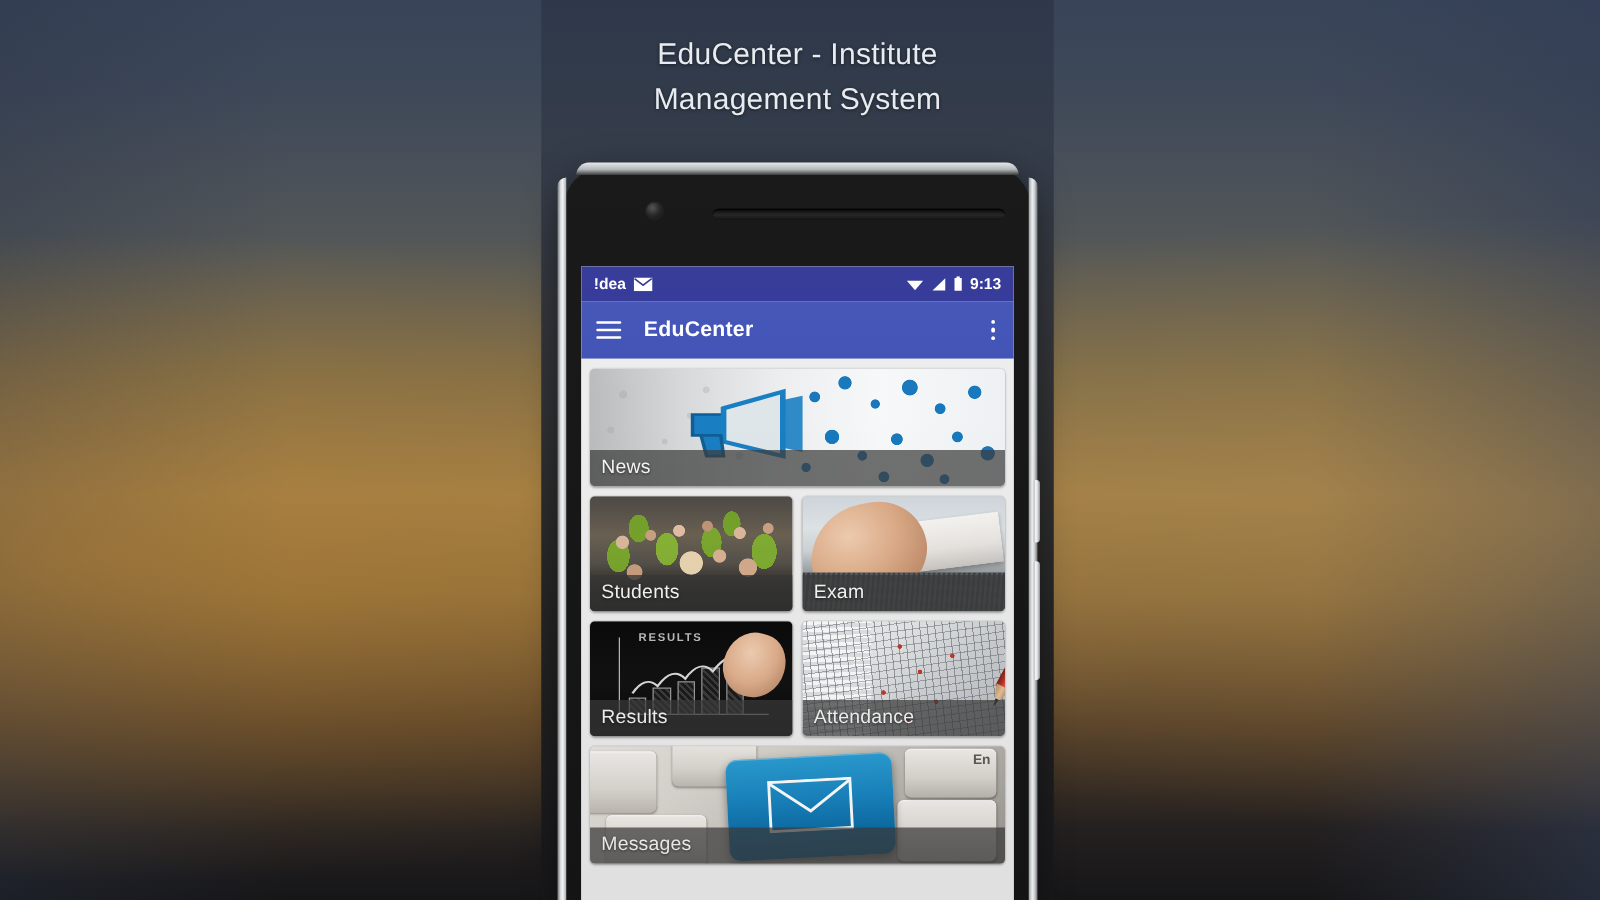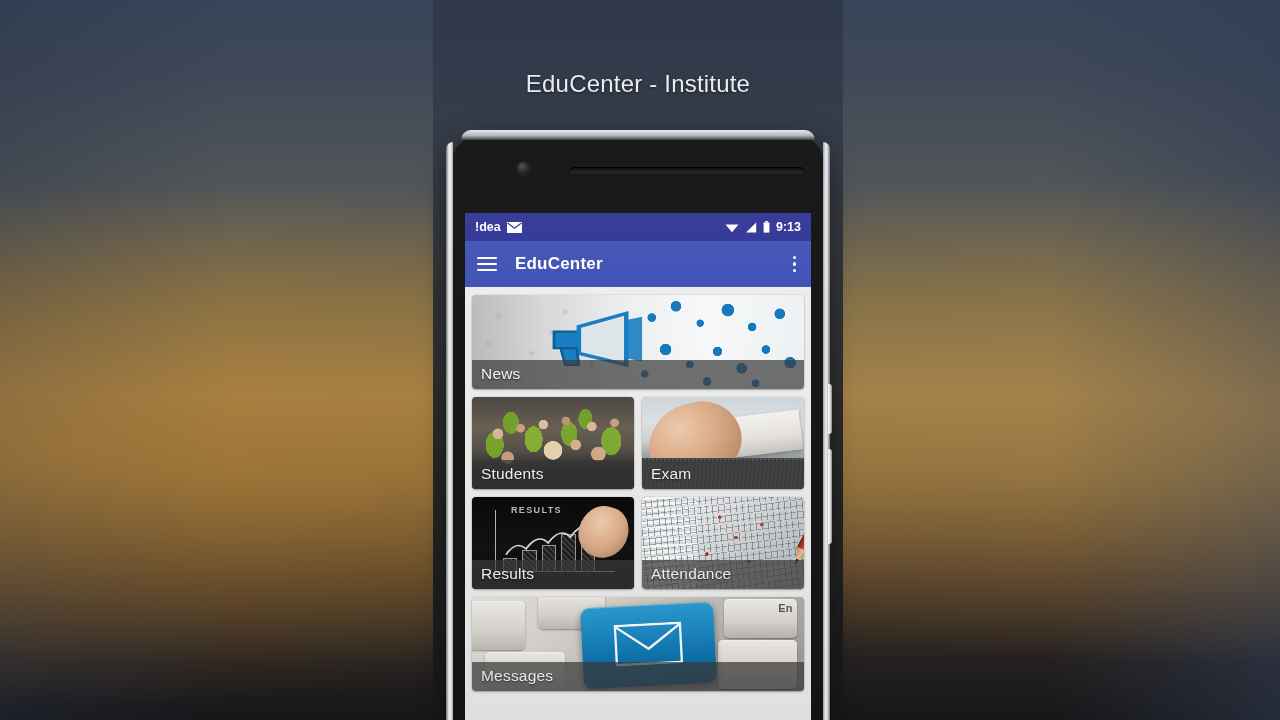--- a/index.html
+++ b/index.html
@@ -46,21 +46,20 @@
         rgba(24,24,26,0.98) 100%);
   }
 
   
   #heading {
     position:absolute; left:433px; top:26px; width:410px;
     text-align:center; color:#e8ebef;
     font-size:24px; line-height:36px; font-weight:400;
     letter-spacing:0.2px;
     text-shadow:0 1px 3px rgba(0,0,0,0.55);
-    margin-top:40px;
   }
 
   
   #phone {
     position:absolute; left:451px; top:134px; width:374px; height:600px;
     border-radius:32px 32px 10px 10px;
     background:linear-gradient(to bottom,#1a1a1a 0%,#141414 100%);
     box-shadow:0 8px 30px rgba(0,0,0,0.55);
   }
   
@@ -344,20 +343,21 @@
 </style>
 </head>
 <body>
 
 <div id="bg"></div>
 <div id="bg-left-tint"></div>
 <div id="panel"></div>
 
 <div id="heading">
   <div>EduCenter - Institute</div>
+  <div>Management System</div>
 </div>
 
 <div id="phone">
   <div id="frame-left"></div>
   <div id="frame-right"></div>
   <div id="frame-top"></div>
   <div class="side-btn" id="btn-power"></div>
   <div class="side-btn" id="btn-volume"></div>
   <div id="cam"></div>
   <div id="speaker"></div>

